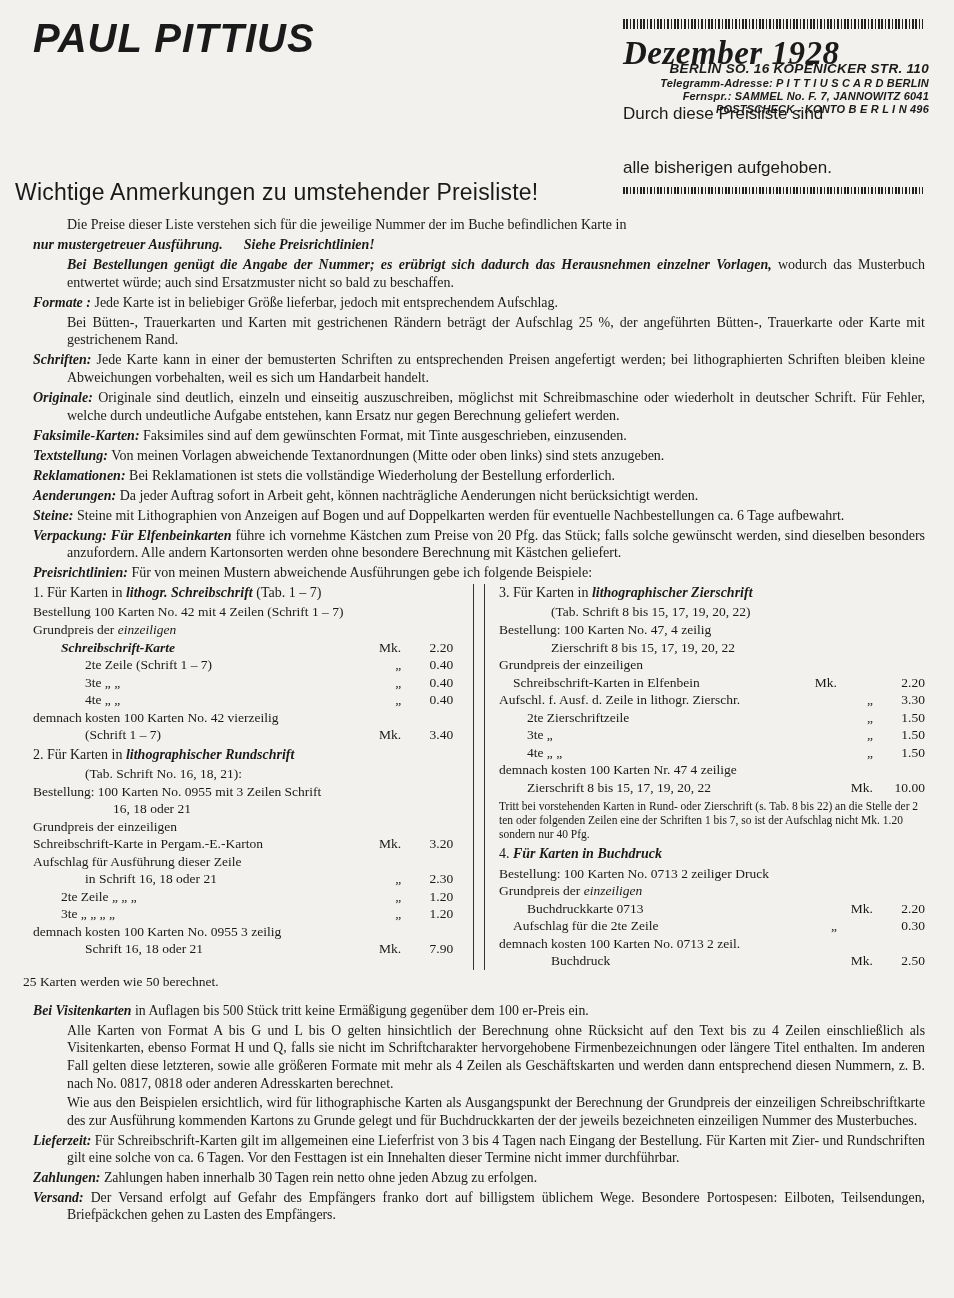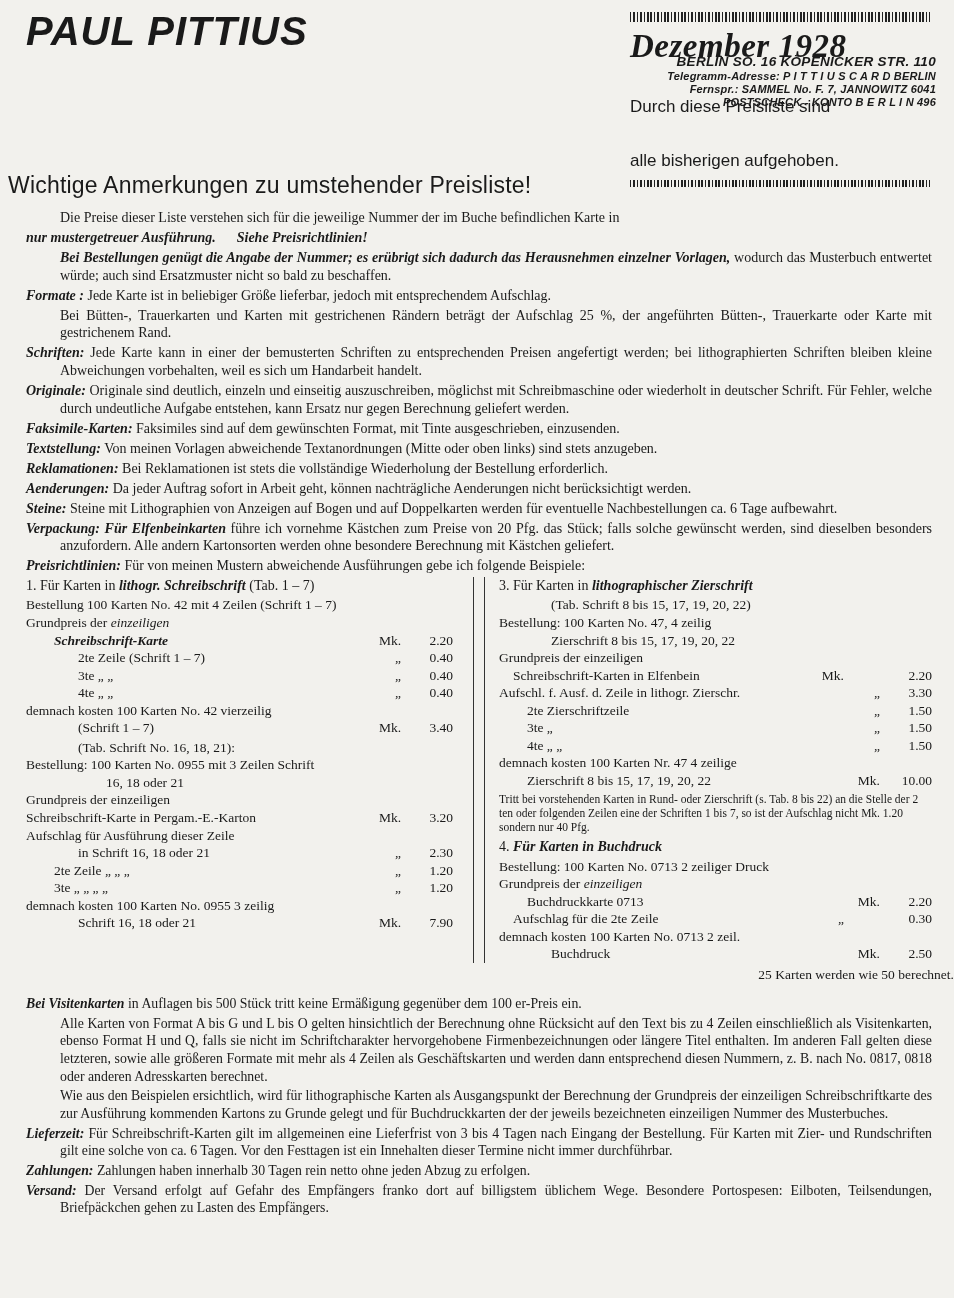--- a/index.html
+++ b/index.html
@@ -13,21 +13,21 @@
     font-family: "Liberation Serif", serif;
     color: #1a1a1a;
     position: relative;
     overflow: hidden;
   }
   .page {
     position: relative;
     width: 954px;
     height: 1298px;
     background: #f2f1ed;
-    padding: 0;
+    padding: 7px;
     box-sizing: border-box;
   }
 
   
   .header {
     position: relative;
     height: 150px;
     padding: 10px 18px 0 26px;
     box-sizing: border-box;
   }
@@ -180,21 +180,21 @@
   }
 
   
   .footer-block {
     padding: 6px 22px 0 26px;
     font-size: 13.8px;
     line-height: 1.28;
     text-align: justify;
   }
   .center-note {
-    text-align: right;
+    text-align: left;
     margin: 4px 0 4px 16px;
     font-size: 13.5px;
   }
 </style>
 </head>
 <body>
 
 <div class="page">
 
   <div class="header">
@@ -308,20 +308,23 @@
         </div>
         <div>demnach kosten 100 Karten No. 42 vierzeilig</div>
         <div class="row ind3">
           <span class="lbl">(Schrift 1 – 7)</span>
           <span class="cur">Mk.</span>
           <span class="amt">3.40</span>
         </div>
       </div>
 
       <div style="margin-top:2px;">
+        <div class="ex-head">
+          <span>2. Für  Karten  in </span><b><i>lithographischer  Rundschrift</i></b>
+        </div>
         <div class="ind3">(Tab. Schrift No. 16, 18, 21):</div>
         <div>Bestellung: 100 Karten No. 0955 mit 3 Zeilen Schrift</div>
         <div class="ind4">16, 18 oder 21</div>
         <div>Grundpreis der einzeiligen</div>
 
         <div class="row">
           <span class="lbl">Schreibschrift-Karte in Pergam.-E.-Karton</span>
           <span class="cur">Mk.</span>
           <span class="amt">3.20</span>
         </div>

